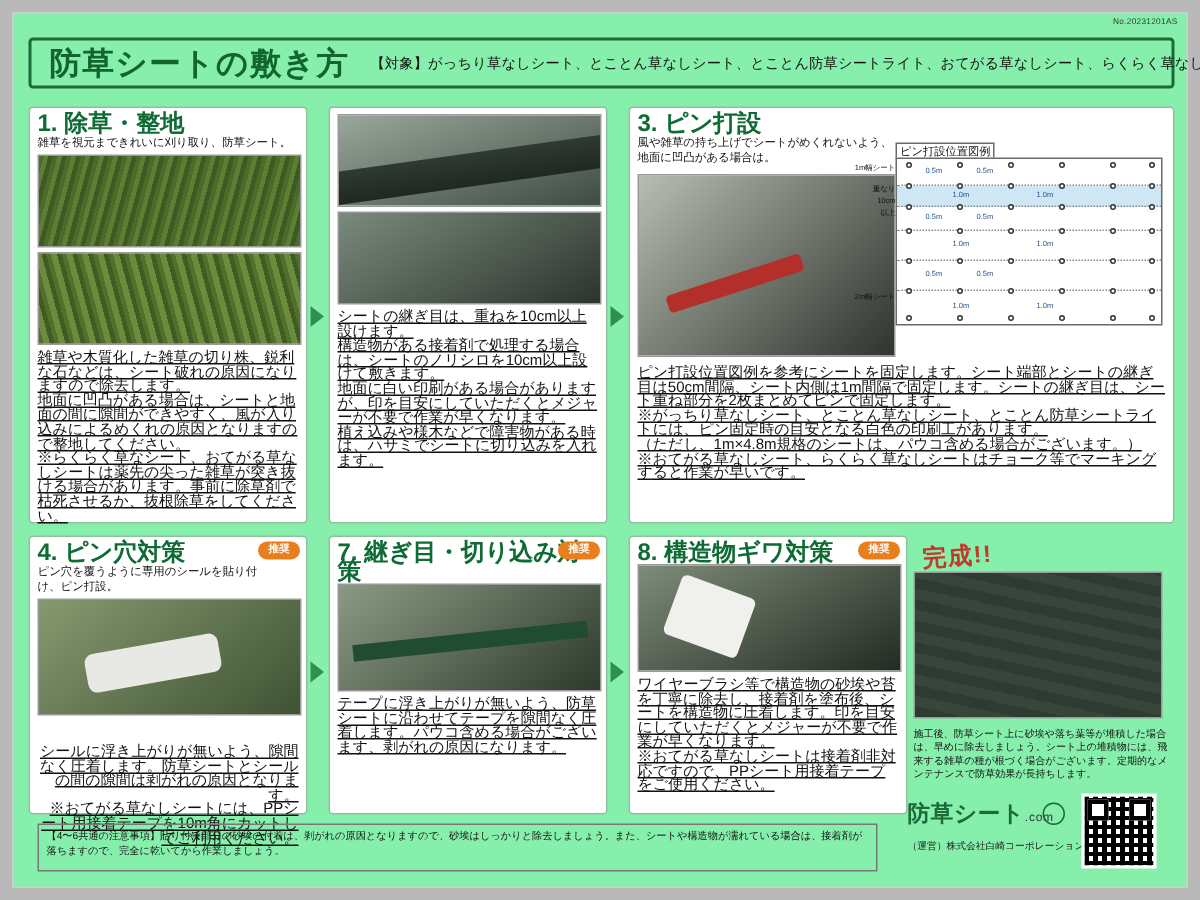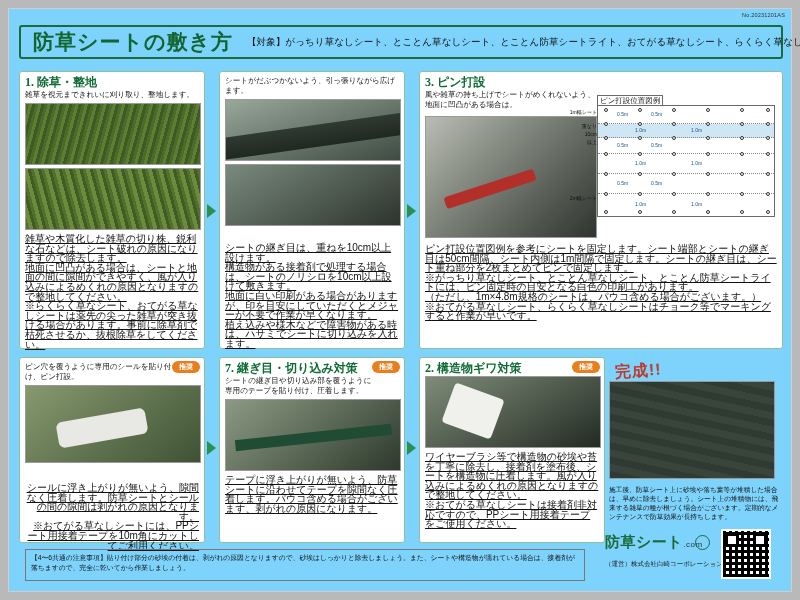--- a/index.html
+++ b/index.html
@@ -12,21 +12,21 @@
     height: 600px;
     overflow: hidden;
     font-family: "Liberation Sans", sans-serif;
   }
   .sheet {
     position: absolute;
     left: 8px;
     top: 8px;
     width: 784px;
     height: 584px;
-    background: #7dd3fc;
+    background: #86efac;
     box-sizing: border-box;
     border: 1px solid #cfcfcf;
   }
   .docno {
     position: absolute;
     right: 6px;
     top: 3px;
     font-size: 5.5px;
     color: #333;
     letter-spacing: 0.2px;
@@ -66,24 +66,23 @@
     position: absolute;
     box-sizing: border-box;
     border: 1px solid #8fbf9f;
     border-radius: 3px;
     background: #ffffff;
     padding: 4px 5px;
   }
   .p-title {
     color: #0f6b34;
     font-weight: bold;
-    font-size: 12px;
+    font-size: 16px;
     line-height: 13px;
     margin-bottom: 1px;
-    font-family: Liberation Serif, serif;
   }
   .p-lead {
     color: #111;
     font-size: 7.6px;
     line-height: 10px;
     margin-bottom: 3px;
   }
   .p-body {
     color: #111;
     font-size: 10px;
@@ -366,34 +365,33 @@
 
   <div class="docno">No.20231201AS</div>
 
   <div class="header">
     <div class="title">防草シートの敷き方</div>
     <div class="subtitle">【対象】がっちり草なしシート、とことん草なしシート、とことん防草シートライト、おてがる草なしシート、らくらく草なしシート</div>
   </div>
 
   <div class="panel" style="left:10px; top:62px; width:186px; height:278px;">
     <div class="p-title">1. 除草・整地</div>
-    <div class="p-lead">雑草を視元まできれいに刈り取り、整地します。</div>
+    <div class="p-lead">雑草を視元まできれいに刈り取り、防草シート。</div>
     <div class="photo ph-grass" style="width:176px; height:62px;"></div>
     <div class="photo ph-grass2" style="width:176px; height:62px; margin-top:3px;"></div>
     <div class="p-body" style="margin-top:4px;">雑草や木質化した雑草の切り株、鋭利な石などは、シート破れの原因になりますので除去します。
 地面に凹凸がある場合は、シートと地面の間に隙間ができやすく、風が入り込みによるめくれの原因となりますので整地してください。
 ※らくらく草なシート、おてがる草なしシートは薬先の尖った雑草が突き抜ける場合があります。事前に除草剤で枯死させるか、抜根除草をしてください。</div>
   </div>
   <div class="arrow" style="left:198px; top:195px;"></div>
 
   <div class="panel" style="left:210px; top:62px; width:186px; height:278px;">
-    <div class="p-lead">シートがだぶつかないよう、引っ張りながら広げます。</div>
     <div class="photo ph-sheet" style="width:176px; height:62px;"></div>
     <div class="photo ph-dark" style="width:176px; height:62px; margin-top:3px;"></div>
-    <div class="p-body" style="margin-top:17px;">シートの継ぎ目は、重ねを10cm以上設けます。
+    <div class="p-body" style="margin-top:4px;">シートの継ぎ目は、重ねを10cm以上設けます。
 構造物がある接着剤で処理する場合は、シートのノリシロを10cm以上設けて敷きます。
 地面に白い印刷がある場合がありますが、印を目安にしていただくとメジャーが不要で作業が早くなります。
 植え込みや様木などで障害物がある時は、ハサミでシートに切り込みを入れます。</div>
   </div>
   <div class="arrow" style="left:398px; top:195px;"></div>
 
   <div class="panel" style="left:410px; top:62px; width:364px; height:278px;">
     <div class="p-title">3. ピン打設</div>
     <div class="p-lead" style="width:170px;">風や雑草の持ち上げでシートがめくれないよう、地面に凹凸がある場合は。</div>
     <div class="photo ph-pin" style="position:absolute; left:5px; top:44px; width:172px; height:122px;"></div>
@@ -480,41 +478,41 @@
     <div class="pin-dot" style="left:168px; top:104px;"></div>
   </div>
   <div class="diag-side" style="position:absolute; left:560px; top:100px; width:28px; text-align:right;">1m幅シート</div>
   <div class="diag-side" style="position:absolute; left:560px; top:114px; width:28px; text-align:right;">重なり</div>
   <div class="diag-side" style="position:absolute; left:560px; top:122px; width:28px; text-align:right;">10cm</div>
   <div class="diag-side" style="position:absolute; left:560px; top:130px; width:28px; text-align:right;">以上</div>
   <div class="diag-side" style="position:absolute; left:556px; top:186px; width:32px; text-align:right;">2m幅シート</div>
 
   <div class="panel" style="left:10px; top:348px; width:186px; height:186px;">
     <div class="badge">推奨</div>
+    <div class="p-title">4. ピン穴対策</div>
     <div class="p-lead" style="width:150px;">ピン穴を覆うように専用のシールを貼り付け、ピン打設。</div>
     <div class="photo ph-seal" style="width:176px; height:78px;"></div>
     <div class="p-body" style="margin-top:20px;text-align:right;">シールに浮き上がりが無いよう、隙間なく圧着します。防草シートとシールの間の隙間は剥がれの原因となります。
 ※おてがる草なしシートには、PPシート用接着テープを10m角にカットしてご利用ください。</div>
   </div>
   <div class="arrow" style="left:198px; top:432px;"></div>
 
   <div class="panel" style="left:210px; top:348px; width:186px; height:186px;">
     <div class="badge">推奨</div>
     <div class="p-title">7. 継ぎ目・切り込み対策</div>
-    <div class="p-lead" style="width:150px;">シートの継ぎ目や切り込み部を覆うように専用のテープを貼り付け、圧着します。</div>
     <div class="photo ph-tape" style="width:176px; height:72px;"></div>
     <div class="p-body" style="margin-top:4px;">テープに浮き上がりが無いよう、防草シートに沿わせてテープを隙間なく圧着します。パウコ含める場合がございます、剥がれの原因になります。</div>
   </div>
   <div class="arrow" style="left:398px; top:432px;"></div>
 
   <div class="panel" style="left:410px; top:348px; width:186px; height:186px;">
     <div class="badge">推奨</div>
-    <div class="p-title">2. 構造物ギワ対策</div>
+    <div class="p-title">8. 構造物ギワ対策</div>
     <div class="photo ph-glue" style="width:176px; height:72px;"></div>
-    <div class="p-body" style="margin-top:4px;">ワイヤーブラシ等で構造物の砂埃や苔を丁寧に除去し、接着剤を塗布後、シートを構造物に圧着します。風が入り込みによるめくれの原因となりますので整地してください。
+    <div class="p-body" style="margin-top:4px;">ワイヤーブラシ等で構造物の砂埃や苔を丁寧に除去し、接着剤を塗布後、シートを構造物に圧着します。印を目安にしていただくとメジャーが不要で作業が早くなります。
 ※おてがる草なしシートは接着剤非対応ですので、PPシート用接着テープをご使用ください。</div>
   </div>
 
   <div class="kansei">完成!!</div>
   <div class="photo ph-final" style="position:absolute; left:600px; top:372px; width:166px; height:98px;"></div>
   <div class="p-note" style="position:absolute; left:600px; top:476px; width:170px;">施工後、防草シート上に砂埃や落ち葉等が堆積した場合は、早めに除去しましょう。シート上の堆積物には、飛来する雑草の種が根づく場合がございます。定期的なメンテナンスで防草効果が長持ちします。</div>
 
   <div class="notebox">【4〜6共通の注意事項】貼り付け部分の砂埃の付着は、剥がれの原因となりますので、砂埃はしっかりと除去しましょう。また、シートや構造物が濡れている場合は、接着剤が落ちますので、完全に乾いてから作業しましょう。</div>
 
   <div class="logo">

